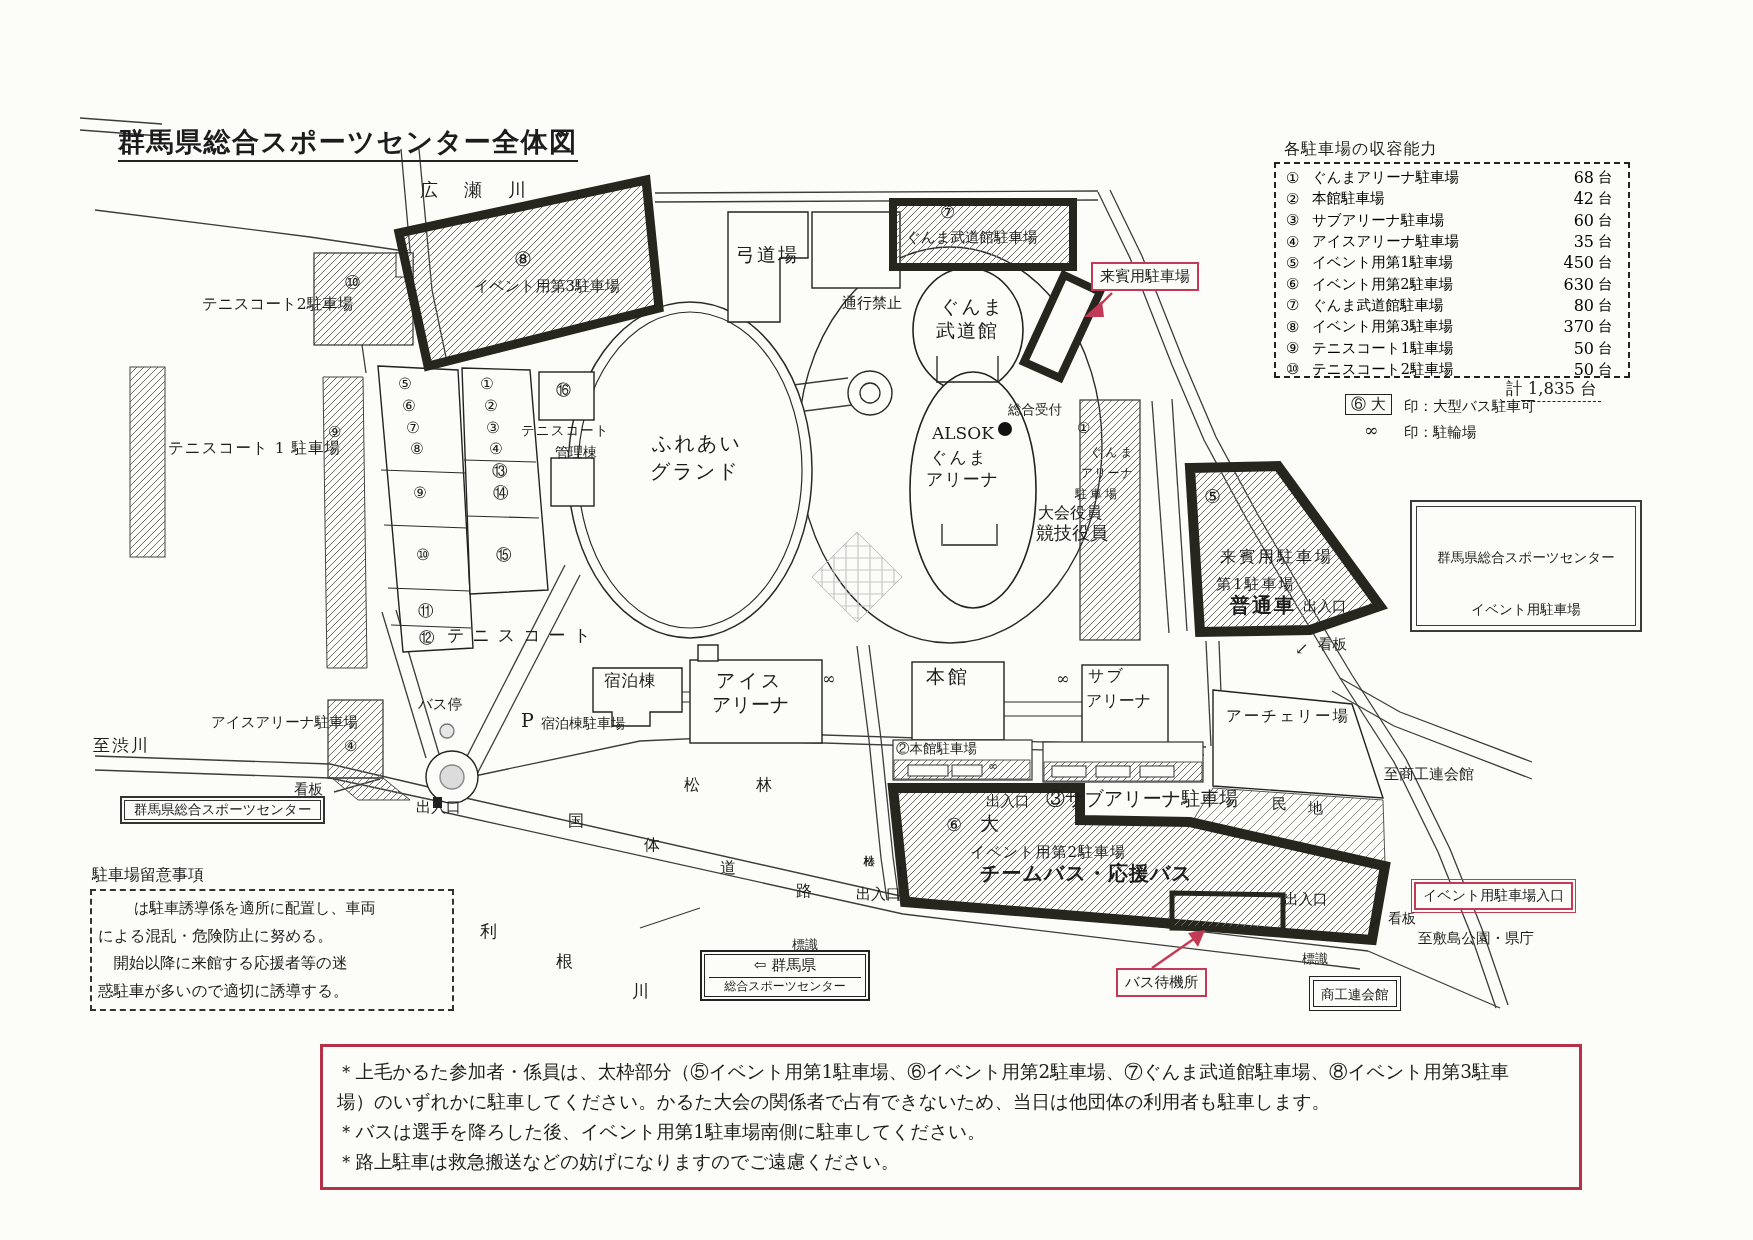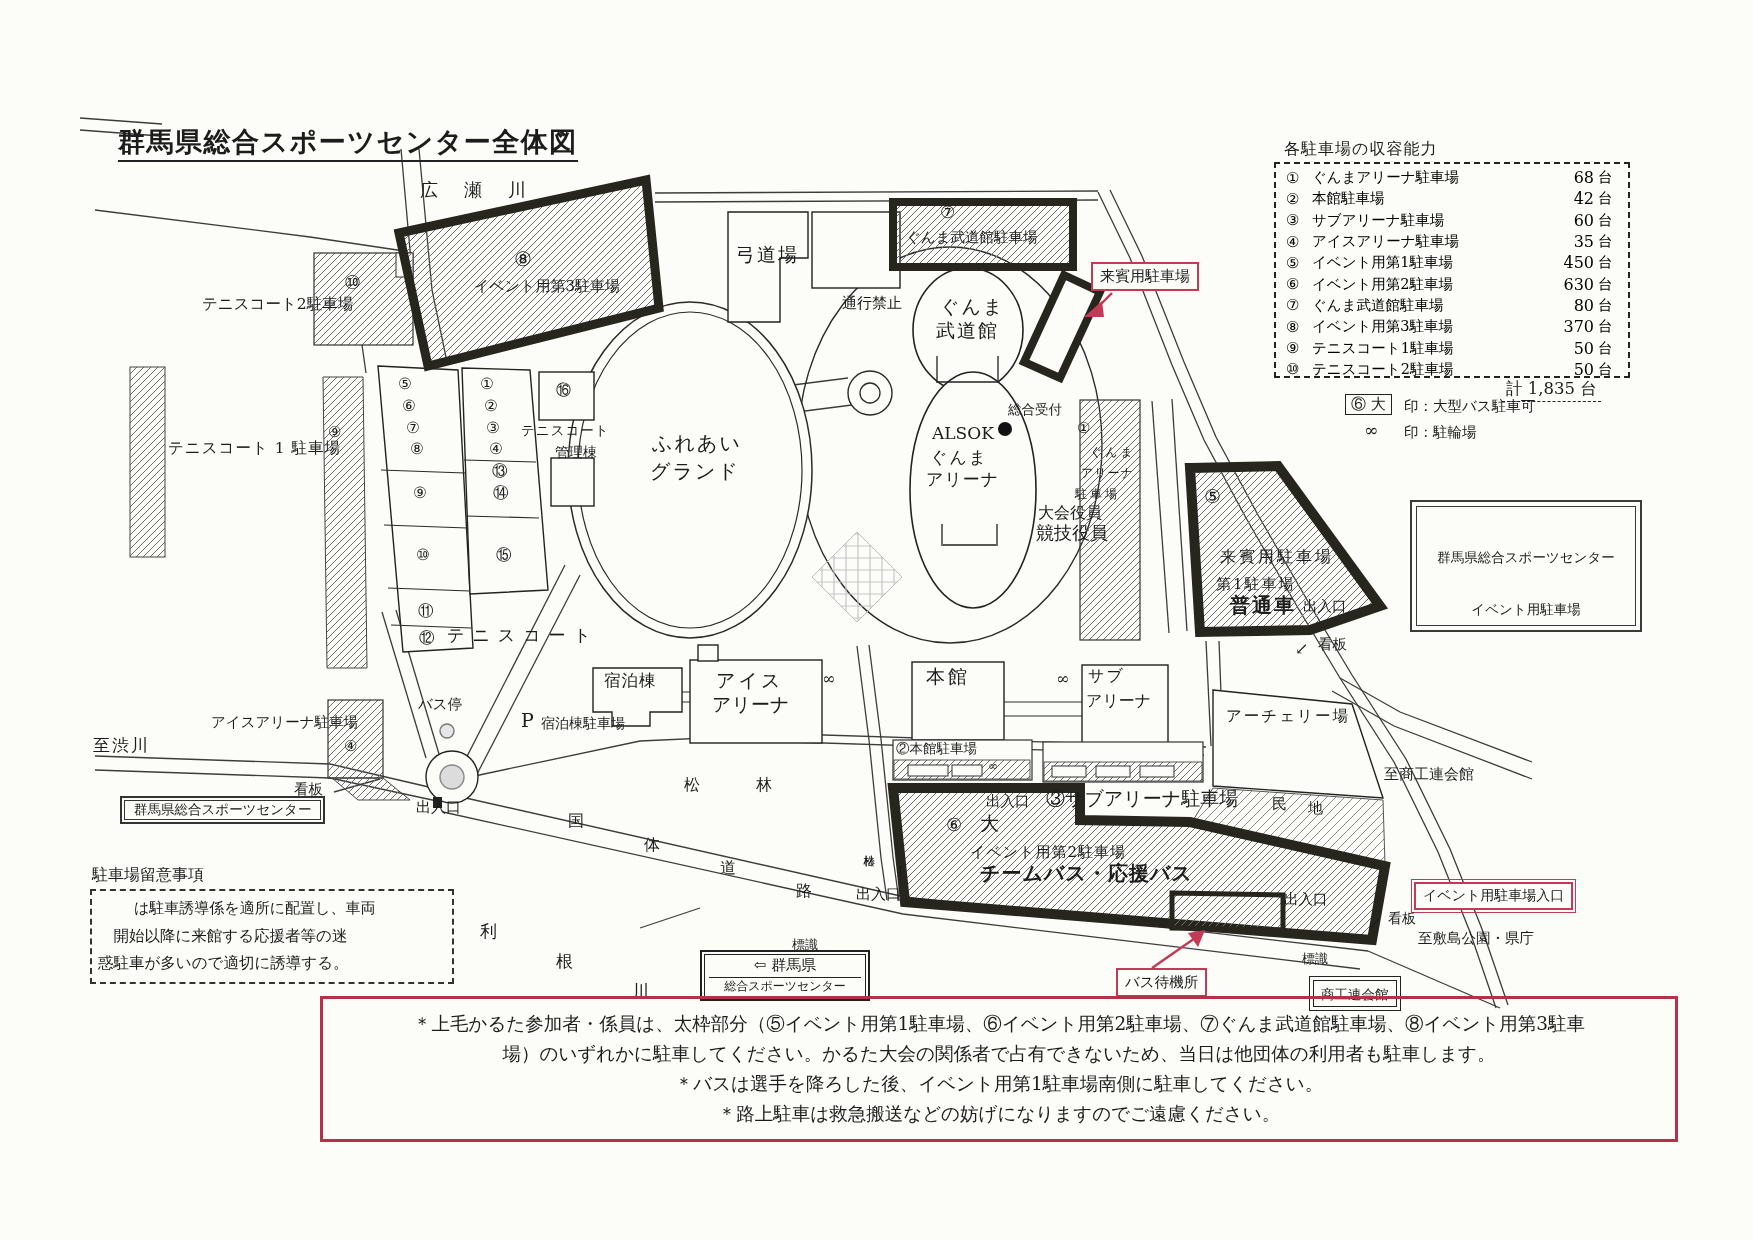--- a/index.html
+++ b/index.html
@@ -357,24 +357,25 @@
 </div>
 
 <div class="lb" style="left:1418px;top:930px;font-size:14.5px;">至敷島公園・県庁</div>
 <div class="redbox" style="left:1414px;top:882px;font-size:14px;outline:1.5px solid #c23a55;outline-offset:2px;">イベント用駐車場入口</div>
 <div class="lb" style="left:1368px;top:914px;font-size:16px;">↙</div>
 <div class="lb" style="left:1388px;top:910px;font-size:14px;">看板</div>
 
 <div class="lb" style="left:92px;top:866px;font-size:16px;">駐車場留意事項</div>
 <div style="position:absolute;left:90px;top:889px;width:364px;border:2px dashed #333;box-sizing:border-box;padding:4px 6px;">
   <div class="lb" style="position:static;font-size:15px;line-height:27.5px;margin-left:36px;">は駐車誘導係を適所に配置し、車両</div>
+  <div class="lb" style="position:static;font-size:15.5px;line-height:27.5px;">による混乱・危険防止に努める。</div>
   <div class="lb" style="position:static;font-size:15.5px;line-height:27.5px;">　開始以降に来館する応援者等の迷</div>
   <div class="lb" style="position:static;font-size:15.5px;line-height:27.5px;">惑駐車が多いので適切に誘導する。</div>
 </div>
 
-<div style="position:absolute;left:320px;top:996px;width:1358px;border:3px solid #b53049;box-sizing:border-box;padding:10px 14px;text-align:center;">
+<div style="position:absolute;left:320px;top:1044px;width:1262px;border:3px solid #b53049;box-sizing:border-box;padding:10px 14px;">
   <div class="lb" style="position:static;font-size:18.5px;line-height:30px;">＊上毛かるた参加者・係員は、太枠部分（⑤イベント用第1駐車場、⑥イベント用第2駐車場、⑦ぐんま武道館駐車場、⑧イベント用第3駐車</div>
   <div class="lb" style="position:static;font-size:18.5px;line-height:30px;">場）のいずれかに駐車してください。かるた大会の関係者で占有できないため、当日は他団体の利用者も駐車します。</div>
   <div class="lb" style="position:static;font-size:18.5px;line-height:30px;">＊バスは選手を降ろした後、イベント用第1駐車場南側に駐車してください。</div>
   <div class="lb" style="position:static;font-size:18.5px;line-height:30px;">＊路上駐車は救急搬送などの妨げになりますのでご遠慮ください。</div>
 </div>
 
 </div>
 
 </body></html>

